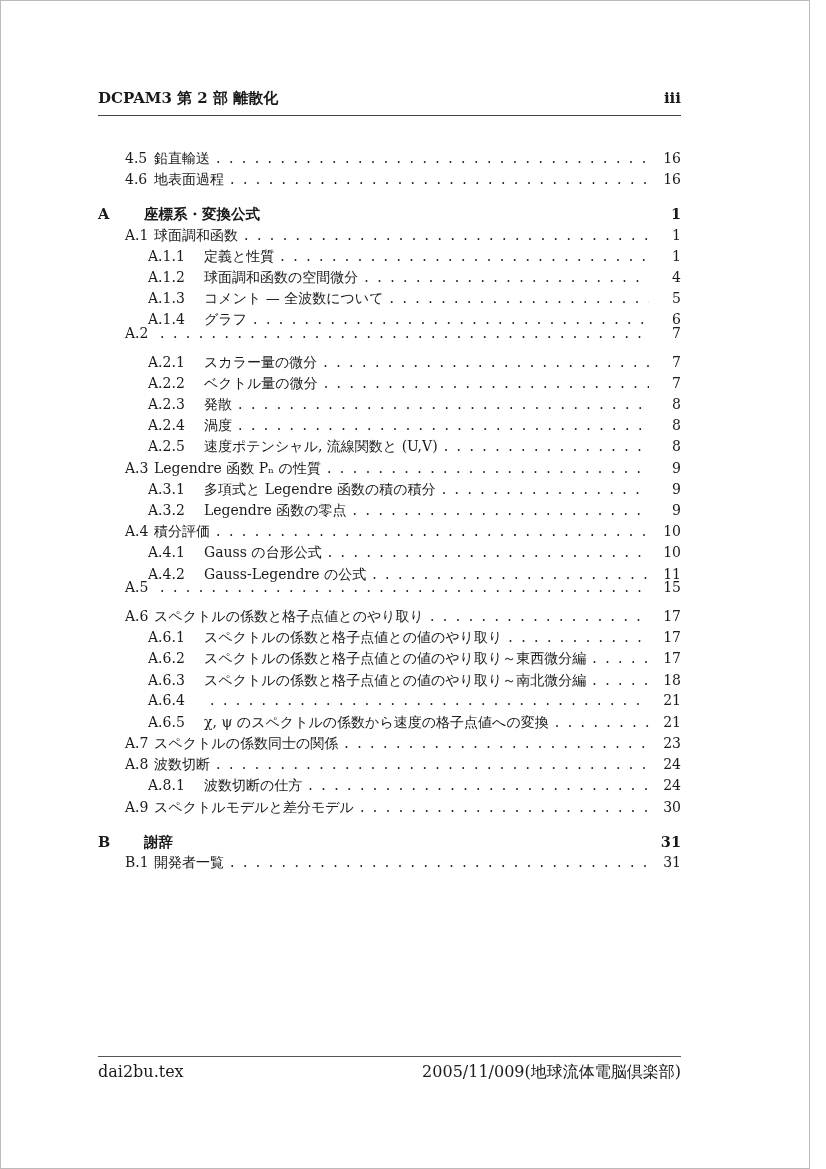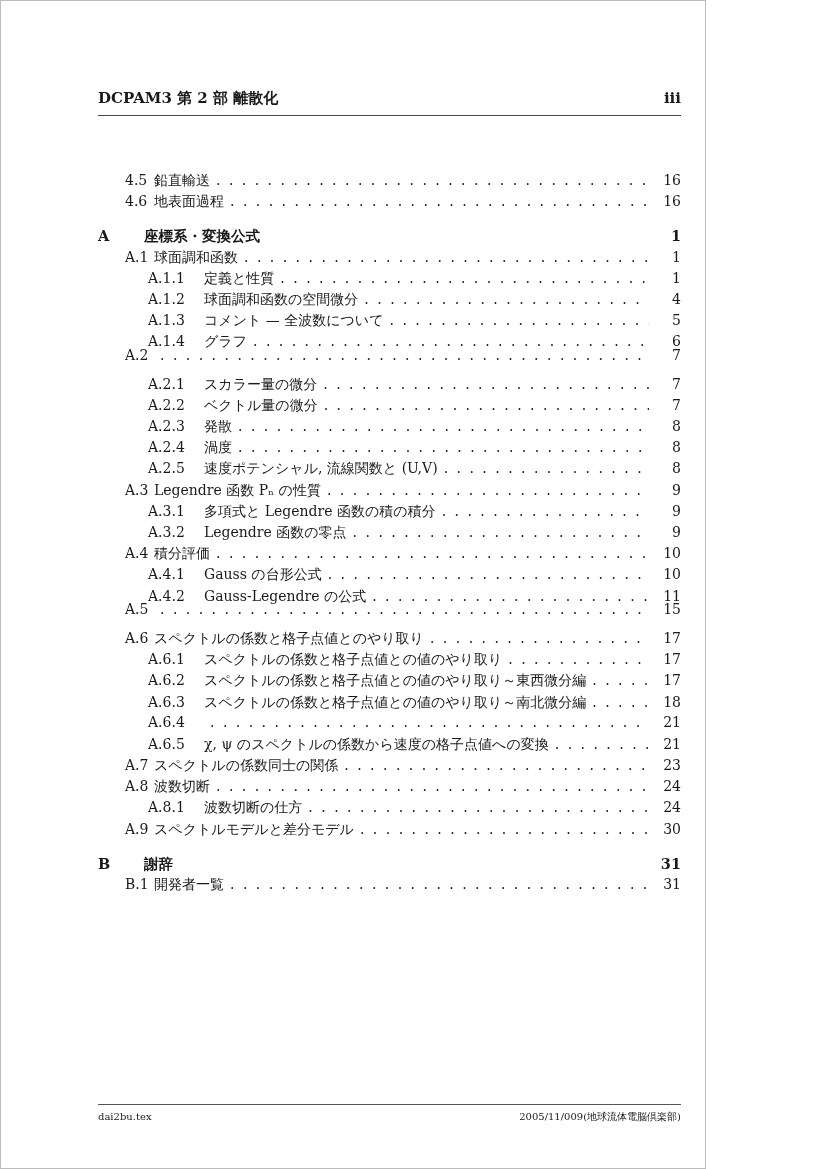--- a/index.html
+++ b/index.html
@@ -1,18 +1,18 @@
 <!DOCTYPE html>
 <html><head>
 <meta charset="utf-8">
 <style>
   html, body { margin: 0; padding: 0; background: #ffffff; }
   .page {
     position: relative;
-    width: 706px; height: 1169px;
+    width: 810px; height: 1169px;
     background: #ffffff;
     border: 1px solid #bbbbbb;
     box-sizing: border-box;
     font-family: "DejaVu Serif", "Liberation Serif", serif;
     color: #1a1a1a;
     overflow: hidden;
   }
 
   
   .header {
@@ -20,21 +20,21 @@
     left: 97px; top: 88px; width: 583px;
     display: flex; justify-content: space-between; align-items: baseline;
     font-weight: bold; font-size: 15px;
     border-bottom: 1.2px solid #444444;
     padding-bottom: 7px;
   }
 
   
   .toc {
     position: absolute;
-    left: 97px; top: 147px; width: 583px;
+    left: 97px; top: 125px; width: 583px;
     font-size: 14px;
   }
   .row {
     display: flex; align-items: baseline;
     height: 21.2px; line-height: 21.2px;
     white-space: nowrap;
   }
   .row .num   { flex: none; }
   .row .title { flex: none; margin-top: 22px; }
   .row .pg    { flex: none; min-width: 24px; text-align: right; margin-top: 14px; }
@@ -57,22 +57,21 @@
   .lv-subsection { padding-left: 50px; }
   .lv-subsection .num { width: 56px; margin-top: 21px; }
 
   
   .footer {
     position: absolute;
     left: 97px; top: 1055px; width: 583px;
     border-top: 1px solid #555555;
     padding-top: 5px;
     display: flex; justify-content: space-between; align-items: baseline;
-    font-size: 10px;
-    margin-top: 48px;
+    font-size: 16px;
   }
 </style>
 </head>
 <body>
 
 <div class="page">
 
   <div class="header">
     <span>DCPAM3 第 2 部 離散化</span>
     <span>iii</span>

